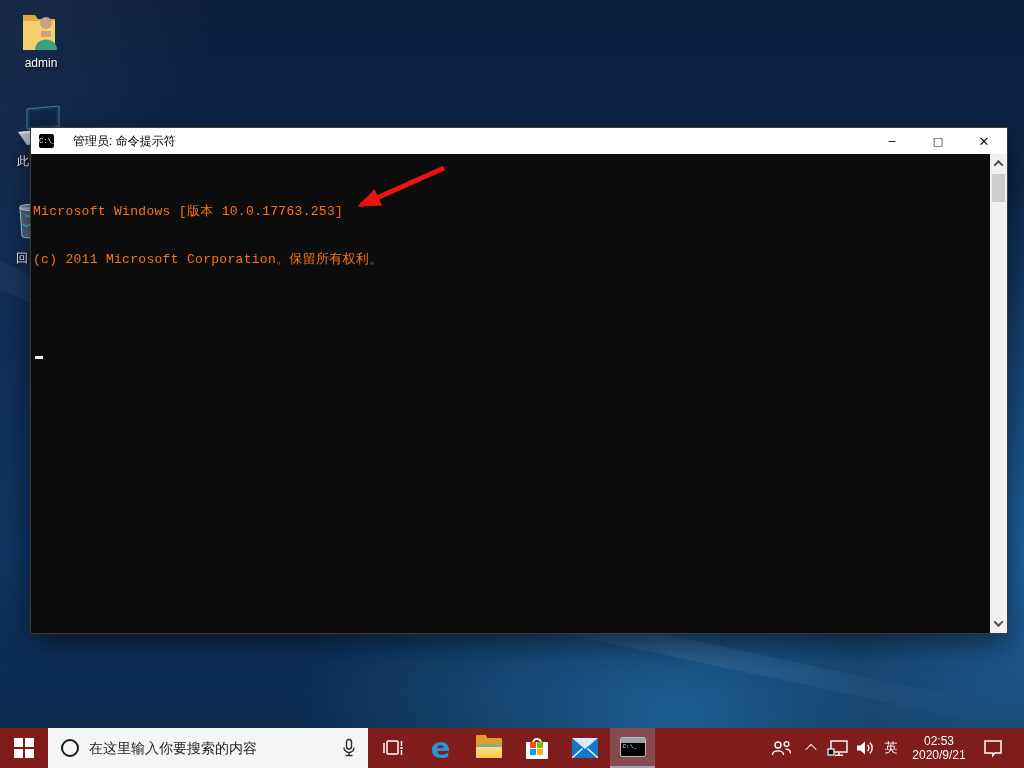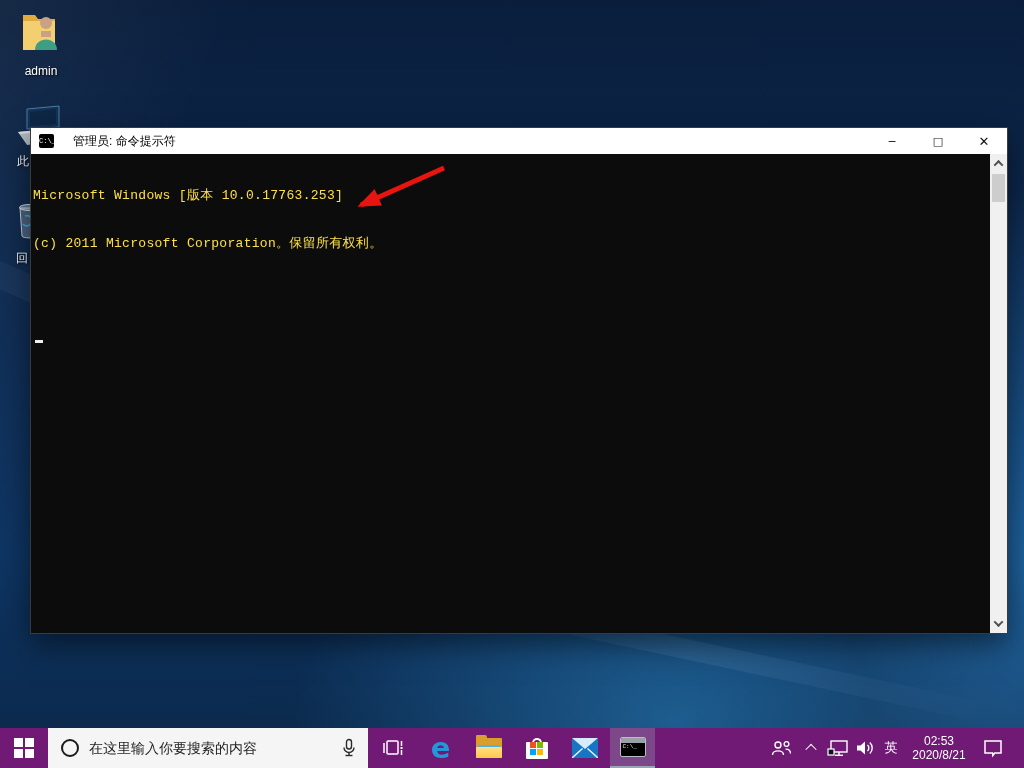--- a/index.html
+++ b/index.html
@@ -15,21 +15,21 @@
       linear-gradient(112deg, rgba(255,255,255,0.05) 0%, rgba(255,255,255,0) 18%),
       linear-gradient(293deg, rgba(255,255,255,0.04) 0%, rgba(255,255,255,0) 22%),
       linear-gradient(180deg,#0a1e3c 0%, #0c2a52 42%, #0e3563 72%, #0b2748 100%);
   }
   .beam { position:absolute; pointer-events:none; background:linear-gradient(90deg, rgba(180,215,245,0), rgba(180,215,245,0.10), rgba(180,215,245,0)); transform:rotate(24deg); }
   .beam1 { left:-120px; top:320px; width:500px; height:26px; }
   .beam2 { left:380px; top:640px; width:620px; height:20px; transform:rotate(12deg); }
 
   
   .desk-icon { position:absolute; display:flex; flex-direction:column; align-items:center; z-index:1; }
-  .desk-icon .lbl { color:#fff; font-size:12px; margin-top:10px; text-shadow:1px 1px 2px rgba(0,0,0,0.9); }
+  .desk-icon .lbl { color:#fff; font-size:12px; margin-top:2px; text-shadow:1px 1px 2px rgba(0,0,0,0.9); }
   .icon-admin { left:10px; top:8px; width:62px; }
   .partial-label { position:absolute; color:#fff; font-size:12px; z-index:1; text-shadow:1px 1px 2px rgba(0,0,0,0.9); }
   .lbl-thispc { left:17px; top:153px; }
   .lbl-recycle { left:16px; top:250px; }
   .svg-abs { position:absolute; z-index:1; }
 
   
   .cmd-window {
     position:absolute; left:30px; top:127px; width:978px; height:507px; z-index:5;
     border:1px solid #3a3a3a; box-shadow:0 10px 28px rgba(0,0,0,0.5);
@@ -38,40 +38,40 @@
   .titlebar { height:26px; background:#ffffff; display:flex; align-items:center; flex:0 0 26px; }
   .titlebar-icon { width:15px; height:14px; background:#000; border-radius:2px; margin-left:8px;
     color:#fff; font-family:"Liberation Mono",monospace; font-size:7px; line-height:14px; text-align:center; }
   .titlebar-text { font-size:12px; color:#000; margin-left:19px; flex:1; white-space:nowrap; }
   .win-btn { width:46px; height:26px; display:flex; align-items:center; justify-content:center;
     color:#111; font-size:11px; cursor:default; font-family:"DejaVu Sans",sans-serif; }
   .win-btn.close { font-size:13px; }
 
   .console-wrap { position:relative; flex:1; display:flex; background:#0c0c0c; }
   .console {
-    flex:1; padding:2px 0 0 2px; color:#fde047; overflow:hidden;
+    flex:1; padding:18px 0 0 2px; color:#f97316; overflow:hidden;
     font-family:"Liberation Mono","DejaVu Sans Mono",monospace; font-size:13px; line-height:16px;
     white-space:pre; letter-spacing:0.3px;
   }
   .console .line { height:16px; }
   .cursor { display:inline-block; width:8px; height:3px; background:#ededed; margin-left:2px; }
 
   .scrollbar { width:17px; flex:0 0 17px; background:#f0f0f0; position:relative; }
   .sb-btn { position:absolute; left:0; width:17px; height:17px; display:flex; align-items:center; justify-content:center; }
   .sb-btn.up { top:1px; } .sb-btn.down { bottom:1px; }
   .sb-thumb { position:absolute; left:2px; top:20px; width:13px; height:28px; background:#cdcdcd; }
   .chev { width:7px; height:7px; border-left:2px solid currentColor; border-top:2px solid currentColor; display:inline-block; }
   .chev-up { transform:rotate(45deg) translate(1px,1px); }
   .chev-down { transform:rotate(225deg) translate(1px,1px); }
   .sb-btn { color:#505050; }
 
   .arrow-svg { position:absolute; left:0; top:0; width:978px; height:507px; pointer-events:none; z-index:8; }
 
   
-  .taskbar { position:absolute; left:0; top:728px; width:1024px; height:40px; background:#701a75; z-index:20; display:flex; align-items:stretch; }
+  .taskbar { position:absolute; left:0; top:728px; width:1024px; height:40px; background:#7f1d1d; z-index:20; display:flex; align-items:stretch; }
   .tb-btn { display:flex; align-items:center; justify-content:center; height:40px; }
   .start-btn { width:48px; }
   .win-logo { display:grid; grid-template-columns:9px 9px; grid-template-rows:9px 9px; gap:2px; }
   .win-logo span { background:#fff; display:block; }
 
   .search-box { position:absolute; left:48px; top:0; width:320px; height:40px; background:#f5f5f5; display:flex; align-items:center; }
   .cortana-circle { width:18px; height:18px; border:2px solid #1a1a1a; border-radius:50%; margin-left:13px; flex:0 0 18px; }
   .search-input { border:none; outline:none; background:transparent; flex:1; margin-left:10px;
     font-size:14px; color:#1f1f1f; font-family:"Liberation Sans","DejaVu Sans",sans-serif; }
   .search-input::placeholder { color:#1f1f1f; opacity:1; }
@@ -273,21 +273,21 @@
     <div class="tray-btn tray-vol">
       <svg class="ico" width="22" height="20" viewBox="0 0 22 20">
         <polygon points="3,7.5 6.5,7.5 11,3.5 11,16.5 6.5,12.5 3,12.5" fill="#fff"></polygon>
         <path d="M13.5,7 a4,4 0 0 1 0,6" fill="none" stroke="#fff" stroke-width="1.4"></path>
         <path d="M15.8,4.5 a7.5,7.5 0 0 1 0,11" fill="none" stroke="#fff" stroke-width="1.4"></path>
       </svg>
     </div>
     <div class="tray-btn tray-lang">英</div>
     <div class="tray-btn tray-clock">
       <div>02:53</div>
-      <div>2020/8/21</div>
+      <div>2020/9/21</div>
     </div>
     <div class="tray-btn tray-action">
       <svg class="ico" width="24" height="22" viewBox="0 0 24 22">
         <path d="M4,4 h16 v12 h-6.2 l-2,2.6 l-0.2,-2.6 H4 z" fill="none" stroke="#fff" stroke-width="1.5"></path>
       </svg>
     </div>
   </div>
 </div>
 
 </body></html>

